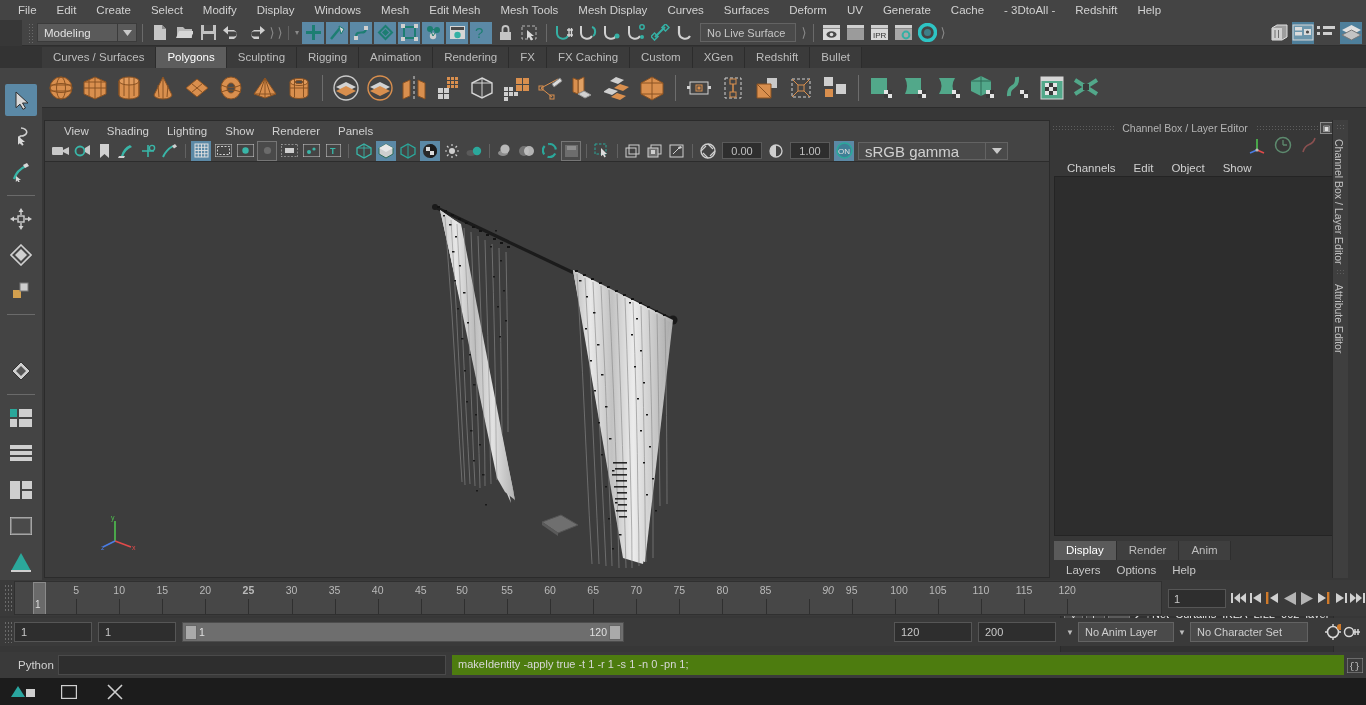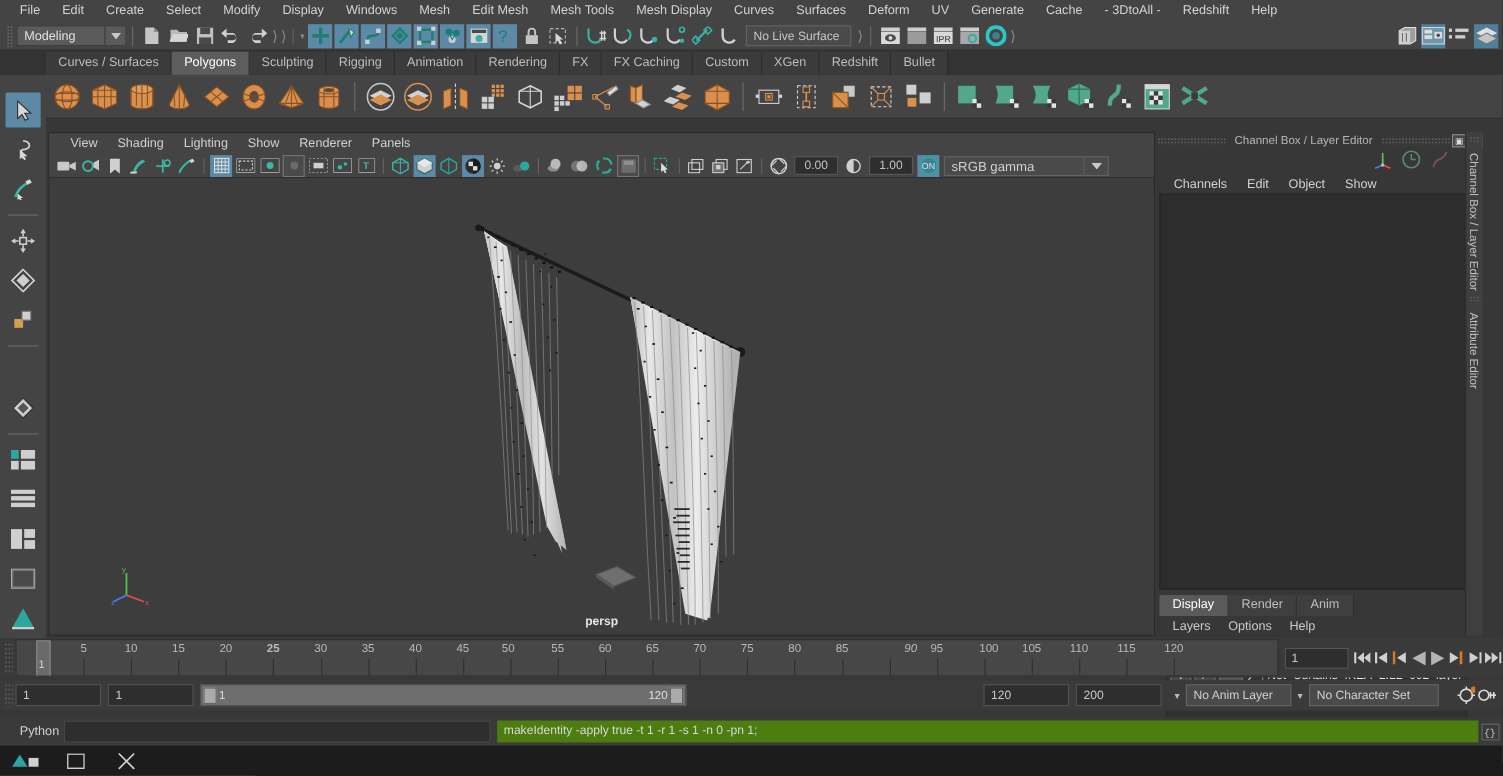--- a/index.html
+++ b/index.html
@@ -20,20 +20,21 @@
     padding-left: 8px; font-size: 11.5px; color: #d2d2d2;
   }
   .menubar .mi { padding: 0 10px; line-height: 20px; white-space: nowrap; cursor: default; }
 
   
   .statusline {
     height: 26px; background: #444444;
     display: flex; align-items: center; padding: 0 3px;
     border-bottom: 1px solid #2e2e2e;
     position: relative;
+    margin-left: 22px;
   }
   .gripper {
     width: 6px; height: 20px; margin: 0 3px;
     background-image: radial-gradient(circle, #6a6a6a 0.8px, transparent 0.9px);
     background-size: 3px 3px; flex: 0 0 auto;
   }
   .menu-sel {
     width: 80px; height: 19px; background: #5a5a5a; color: #e0e0e0;
     font-size: 11.5px; line-height: 19px; padding-left: 6px;
     border: 1px solid #3b3b3b; border-right: none;
@@ -97,21 +98,21 @@
              padding-left: 10px; font-size: 11.5px; color: #d0d0d0;}
   .vp-menu .mi { padding: 0 9px; }
   .vp-toolbar { height: 22px; background: #444444; display:flex; align-items:center; padding-left:4px;
                 border-bottom: 1px solid #2c2c2c; overflow:hidden;}
   .vib { width:20px; height:20px; display:flex; align-items:center; justify-content:center; flex:0 0 auto; margin:0 1px;}
   .vib.on { background:#5b89a6; }
   .vib.frame { border:1px solid #767676; background:#4a4a4a; }
   .vnum { width: 40px; height:17px; background: #2e2e2e; border:1px solid #5a5a5a; color:#c0c0c0;
           font-size:11px; line-height:16px; text-align:center; margin:0 3px; flex:0 0 auto;}
   .gammasel { height:18px; width: 128px; background:#4a4a4a; border:1px solid #636363; color:#d0d0d0;
-              font-size:12px; line-height:17px; padding-left:6px; margin-left:3px;}
+              font-size:15px; line-height:17px; padding-left:6px; margin-left:3px;}
   .gammaarrow { width:22px; height:18px; background:#4a4a4a; border:1px solid #636363; border-left:none;
                 display:flex;align-items:center;justify-content:center;}
   .vp-3d { flex: 1; position: relative; background: #3d3d3d; overflow: hidden; }
   .persp-label { position:absolute; left:0; right:0; bottom: 6px; text-align:center;
                  font-size: 11px; color:#e4e4e4; font-weight:bold; }
 
   
   .axis { position:absolute; left:56px; bottom:26px; width:40px; height:40px; }
 
   
@@ -1208,21 +1209,20 @@
           <rect x="594" y="140" width="3" height="2"></rect>
             <rect x="602" y="144" width="3" height="2"></rect>
           <rect x="610" y="148" width="3" height="2"></rect>
             <rect x="618" y="152" width="3" height="2"></rect>
         </g>
 
         <polygon points="497,360 516,353 533,363 513,371" fill="#6f6f6f" stroke="#555"></polygon>
         <polygon points="497,360 513,371 513,374 497,363" fill="#5a5a5a"></polygon>
 
       </svg>
-        <div class="persp-label">persp</div>
       <div class="axis">
         <svg width="40" height="40">
           <line x1="14" y1="30" x2="14" y2="10" stroke="#4fc24f" stroke-width="1.6"></line>
           <line x1="14" y1="30" x2="30" y2="36" stroke="#e24a4a" stroke-width="1.6"></line>
           <line x1="14" y1="30" x2="2" y2="36" stroke="#4a7ce2" stroke-width="1.6"></line>
           <text x="10" y="9" font-size="7" fill="#4fc24f" font-family="Liberation Sans">y</text>
           <text x="0" y="39" font-size="7" fill="#4a7ce2" font-family="Liberation Sans">z</text>
           <text x="31" y="39" font-size="7" fill="#e24a4a" font-family="Liberation Sans">x</text>
         </svg>
       </div>

